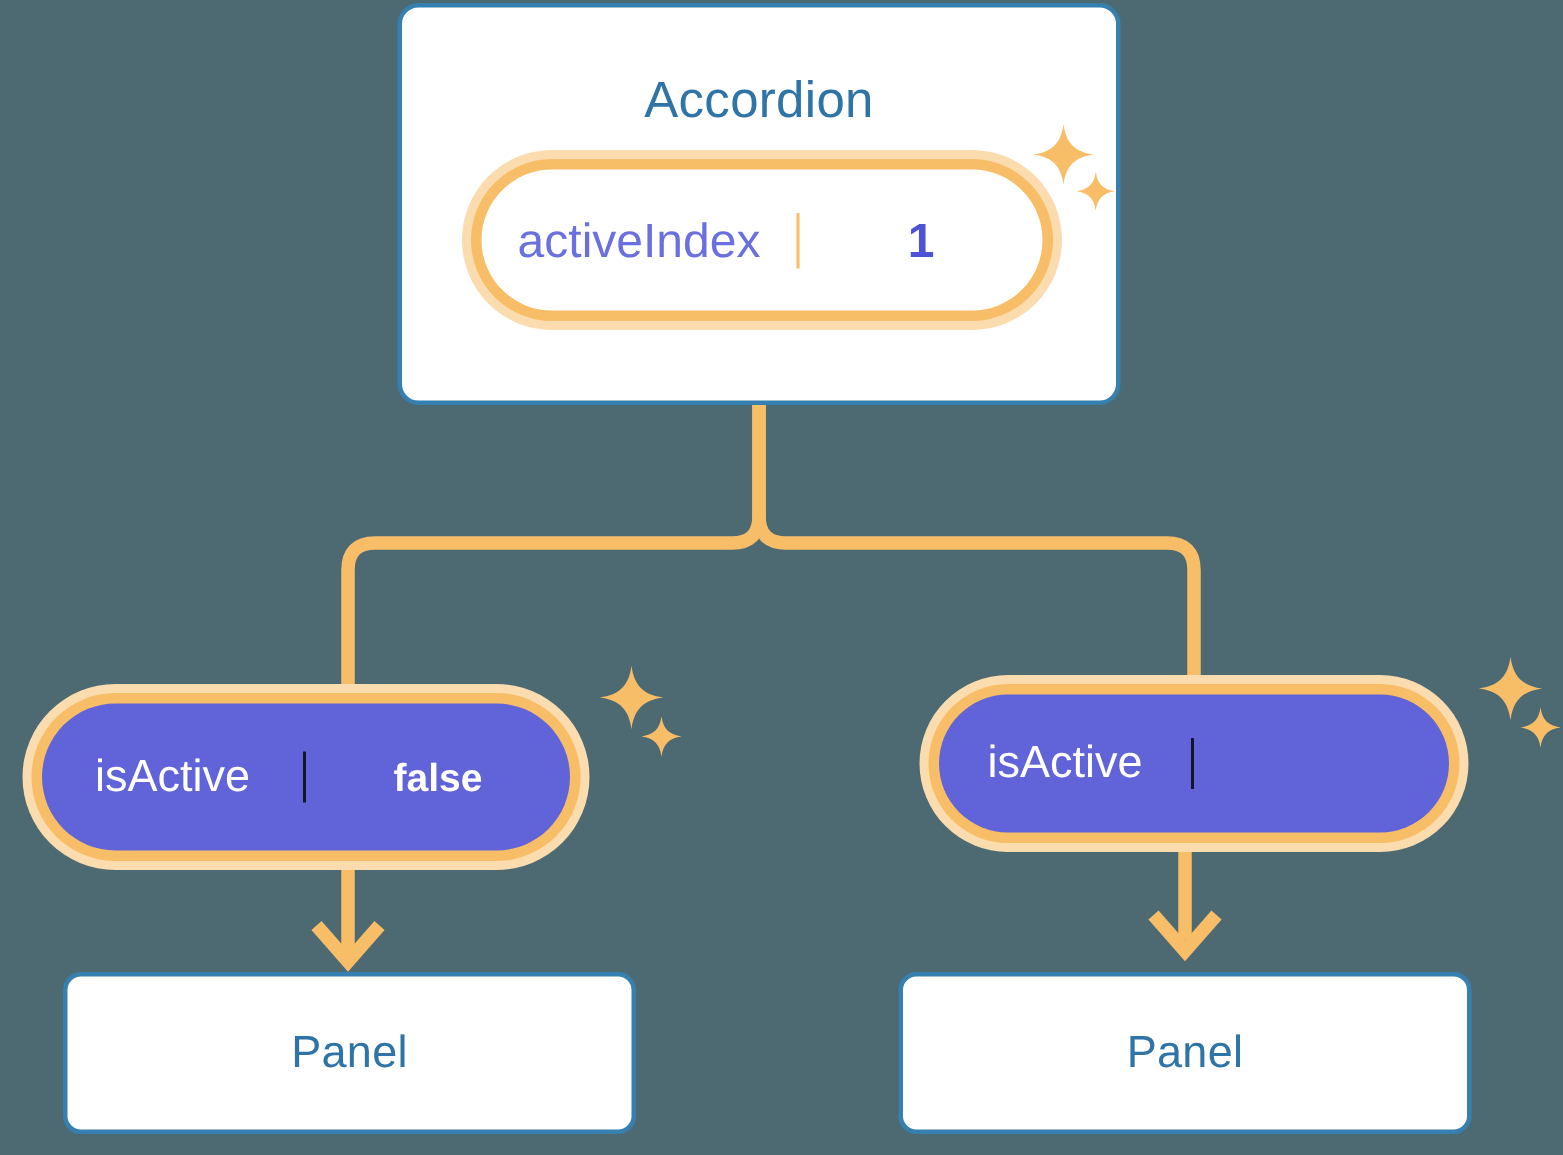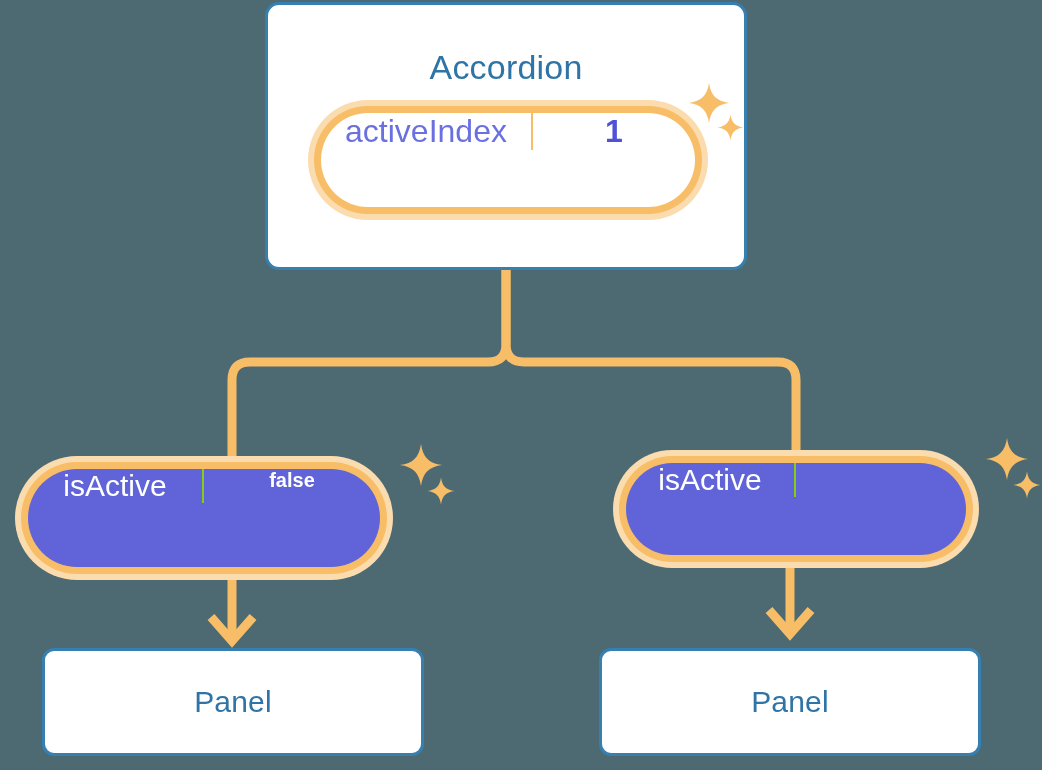--- a/index.html
+++ b/index.html
@@ -80,21 +80,21 @@
     background: #f8bd67;
     border-radius: 999px;
     padding: 7px;
     height: 100%;
     box-sizing: border-box;
   }
   .pill-inner {
     height: 100%;
     border-radius: 999px;
     display: flex;
-    align-items: flex-start;
+    align-items: center;
     overflow: hidden;
     box-sizing: border-box;
   }
   .pill-key, .pill-val {
     display: flex;
     align-items: center;
     justify-content: center;
     white-space: nowrap;
     box-sizing: border-box;
   }
@@ -115,25 +115,25 @@
     flex: 1 1 auto;
   }
 
   
   .pill-solid .pill-inner { background: #6064d8; }
   .pill-solid .pill-key {
     color: #ffffff;
     font-size: 30px;
     font-weight: 400;
     flex: 0 0 50%;
-    border-right: 2px solid #84cc16;
+    border-right: 2px solid #0f172a;
   }
   .pill-solid .pill-val {
     color: #ffffff;
-    font-size: 20px;
+    font-size: 26px;
     font-weight: 700;
     flex: 1 1 auto;
   }
 
   #pill-active-index { left: 308px; top: 100px;  width: 400px; height: 120px; }
   #pill-is-active-left  { left: 15px;  top: 456px; width: 378px; height: 124px; }
   #pill-is-active-right { left: 613px; top: 450px; width: 366px; height: 118px; }
 
   
   .sparkle-group {

